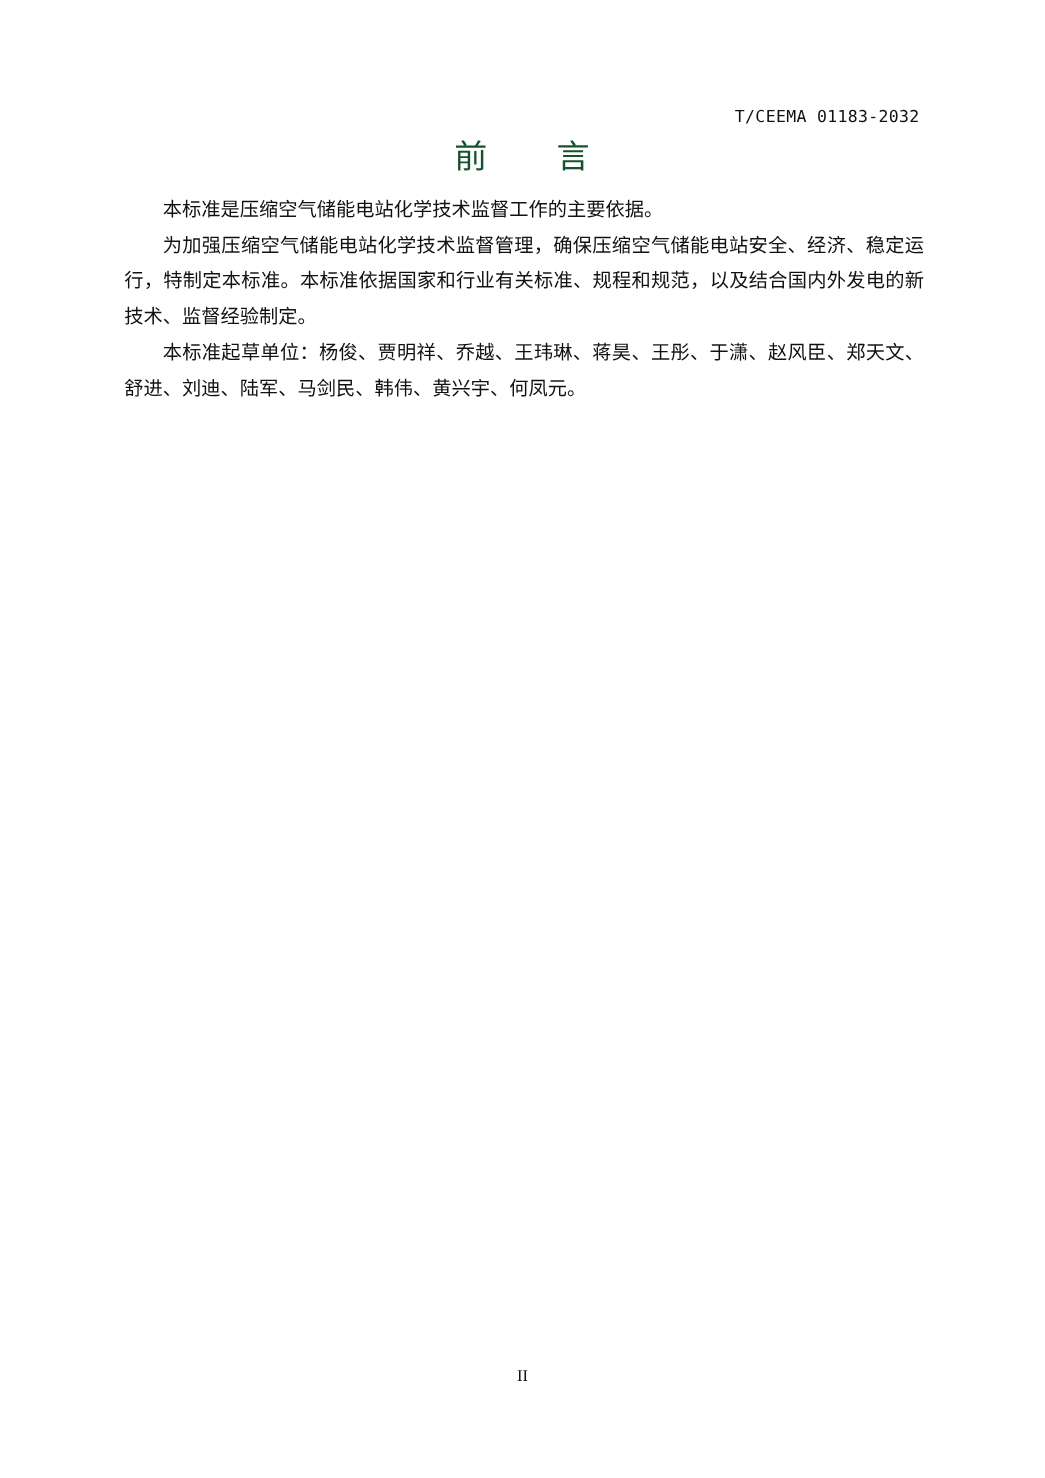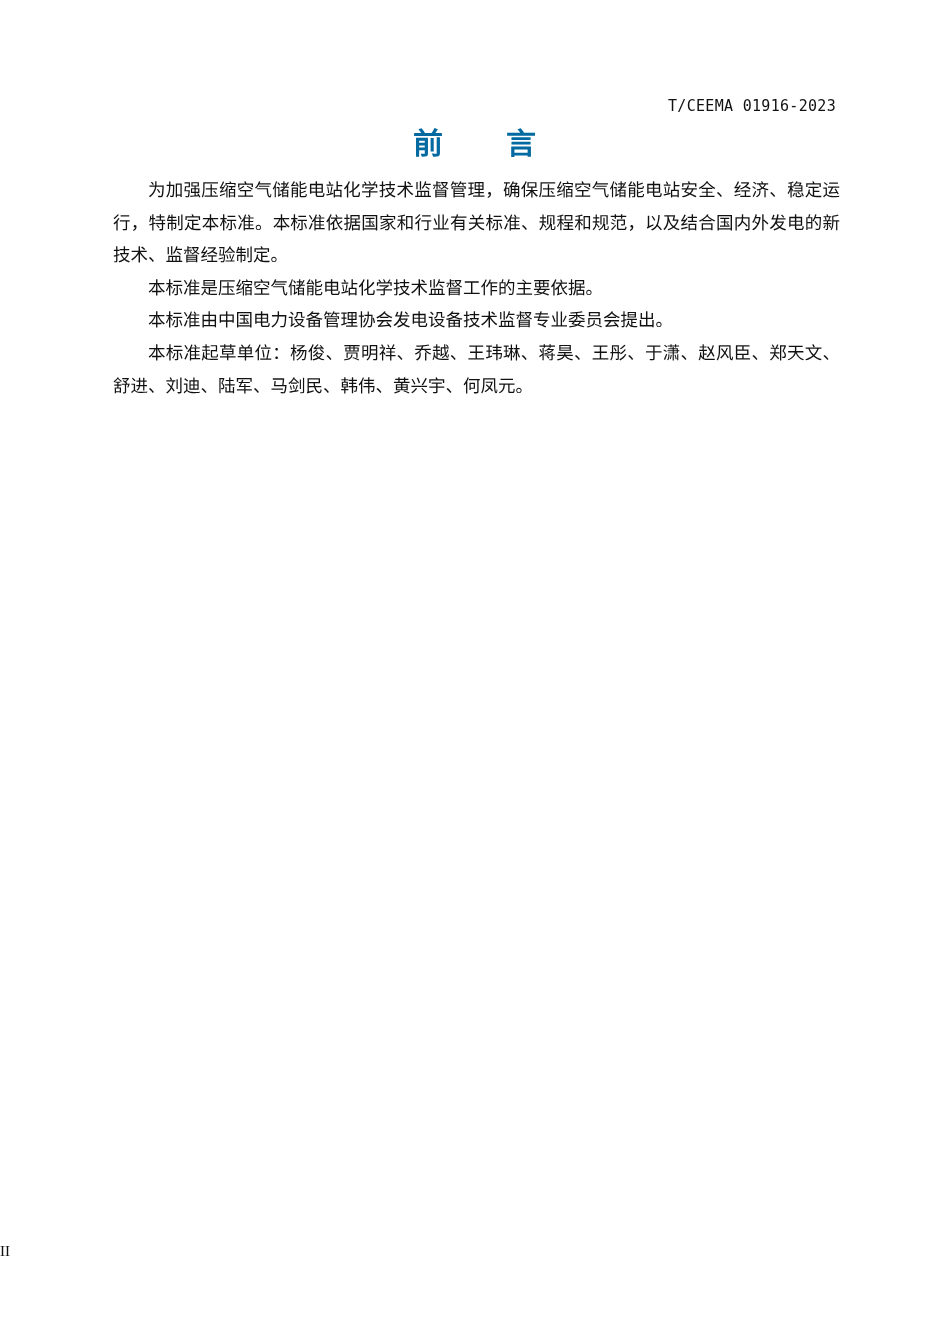--- a/index.html
+++ b/index.html
@@ -31,24 +31,24 @@
     white-space: nowrap;
   }
   .doc-title {
     position: absolute;
     top: 126px;
     left: 0;
     width: 950px;
     margin: 0;
     text-align: center;
     font-family: "Liberation Sans", "DejaVu Sans", sans-serif;
-    font-weight: 700;
+    font-weight: 400;
     font-size: 30px;
     line-height: 36px;
-    color: #0369a1;
+    color: #14532d;
     letter-spacing: 1px;
   }
   .doc-body {
     position: absolute;
     top: 174px;
     left: 113px;
     width: 727px;
     font-family: "Liberation Serif", "DejaVu Serif", serif;
     font-size: 17.5px;
     line-height: 32.6px;
@@ -58,41 +58,41 @@
   .doc-body p {
     margin: 0;
     padding: 0;
     text-indent: 2em;
   }
   .doc-footer {
     position: absolute;
     top: 1241px;
     left: 0;
     width: 950px;
+    text-align: center;
     font-family: "Liberation Serif", "DejaVu Serif", serif;
     font-size: 15px;
     line-height: 20px;
     color: #111111;
   }
 </style>
 </head>
 <body>
 
 <div class="page">
 
   <header class="doc-header">
-    <span>T/CEEMA 01916-2023</span>
+    <span>T/CEEMA 01183-2032</span>
   </header>
 
   <h1 class="doc-title">前　　言</h1>
 
   <main class="doc-body">
+    <p>本标准是压缩空气储能电站化学技术监督工作的主要依据。</p>
     <p>为加强压缩空气储能电站化学技术监督管理，确保压缩空气储能电站安全、经济、稳定运行，特制定本标准。本标准依据国家和行业有关标准、规程和规范，以及结合国内外发电的新技术、监督经验制定。</p>
-    <p>本标准是压缩空气储能电站化学技术监督工作的主要依据。</p>
-    <p>本标准由中国电力设备管理协会发电设备技术监督专业委员会提出。</p>
     <p>本标准起草单位：杨俊、贾明祥、乔越、王玮琳、蒋昊、王彤、于潇、赵风臣、郑天文、舒进、刘迪、陆军、马剑民、韩伟、黄兴宇、何凤元。</p>
   </main>
 
   <footer class="doc-footer">
     <span>II</span>
   </footer>
 
 </div>
 
 </body></html>

